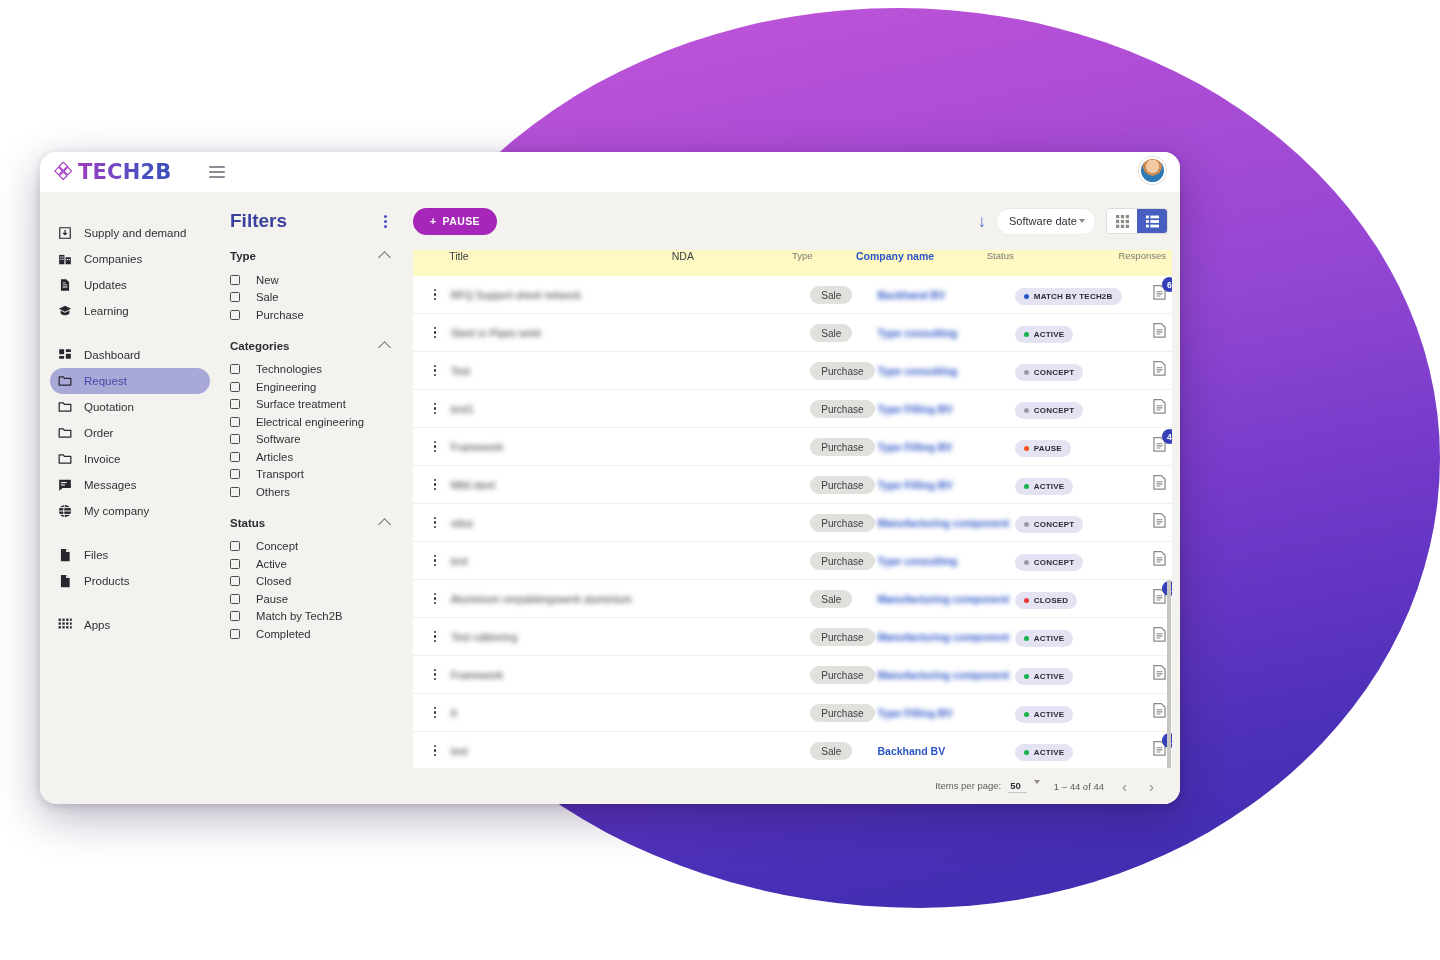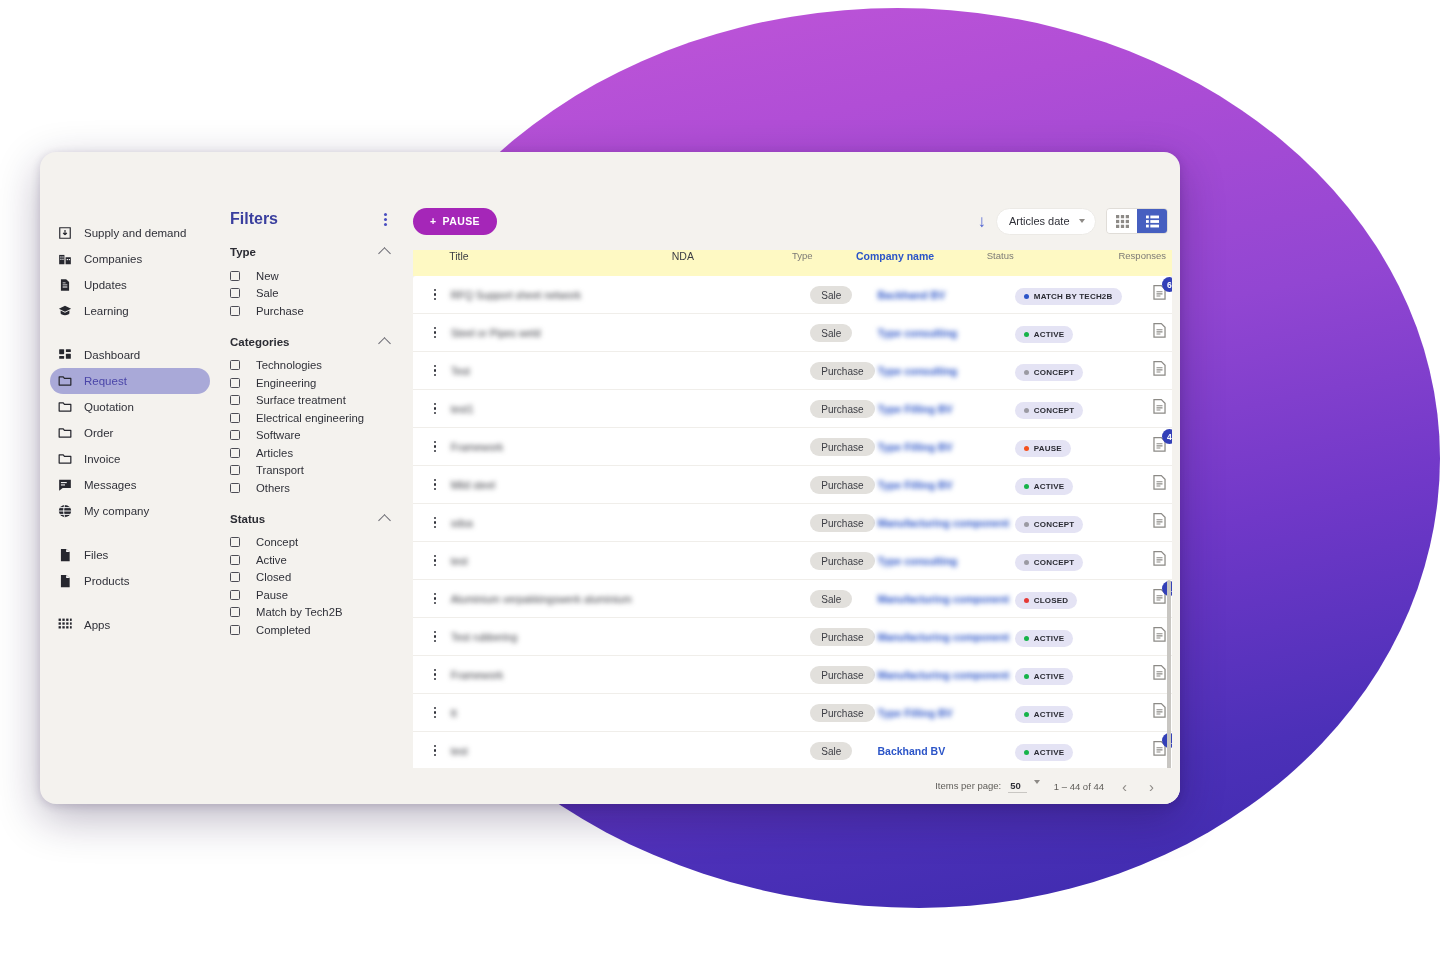--- a/index.html
+++ b/index.html
@@ -69,21 +69,21 @@
   }
   .nav-item.active { background: #a9a9d8; }
   .nav-item.active .nav-label { color: #4a45a8; }
   .nav-gap { height: 18px; }
   .nav-icon { width: 14px; height: 14px; flex: none; display: flex; align-items: center; justify-content: center; color: #26272e; }
   .nav-icon svg { width: 14px; height: 14px; fill: currentColor; }
 
   
   .filters { width: 185px; flex: none; padding: 18px 14px 0 10px; }
   .filters-head { display: flex; align-items: center; justify-content: space-between; margin-bottom: 18px; }
-  .filters-title { font-size: 16px; font-weight: 700; color: #3a3f9e; }
+  .filters-title { font-size: 19px; font-weight: 700; color: #3a3f9e; }
   .kebab { display: flex; flex-direction: column; gap: 2px; cursor: pointer; padding: 2px 4px; }
   .kebab i { width: 3px; height: 3px; border-radius: 50%; background: #4a4fc0; display: block; }
   .fgroup { margin-bottom: 16px; }
   .fgroup-head { display: flex; align-items: center; justify-content: space-between; margin-bottom: 9px; cursor: pointer; }
   .fgroup-title { font-size: 11.5px; font-weight: 700; color: #2b2c33; }
   .chev { width: 9px; height: 9px; border-left: 1.4px solid #6a6a72; border-top: 1.4px solid #6a6a72; transform: rotate(45deg); margin-right: 2px; margin-top: 3px; }
   .fopt { display: flex; align-items: center; gap: 16px; height: 17.5px; cursor: pointer; }
   .cbox { width: 10px; height: 10px; border: 1.3px solid #4c4c55; border-radius: 1.5px; flex: none; }
   .fopt-label { font-size: 11.3px; color: #2f3038; }
 
@@ -165,20 +165,41 @@
 </style>
 </head>
 <body>
 
 <div id="stage">
 
   <div class="blob"></div>
 
   <div class="window">
 
+    <div class="topbar">
+      <div class="logo-wrap">
+        <span class="logo-mark">
+          <svg viewBox="0 0 24 24" aria-hidden="true">
+            <g fill="none" stroke="#a63fc4" stroke-width="1.4">
+              <rect x="7.5" y="1.6" width="7.2" height="7.2" transform="rotate(45 11.1 5.2)"></rect>
+              <rect x="2.4" y="7.6" width="6.4" height="6.4" transform="rotate(45 5.6 10.8)"></rect>
+              <rect x="13.4" y="7.6" width="6.4" height="6.4" transform="rotate(45 16.6 10.8)"></rect>
+              <rect x="7.9" y="13.2" width="6.4" height="6.4" transform="rotate(45 11.1 16.4)"></rect>
+            </g>
+          </svg>
+        </span>
+        <span class="logo-text">TECH2B</span>
+      </div>
+      <div class="hamburger">
+        <span></span>
+          <span></span>
+          <span></span>
+      </div>
+      <div class="avatar"></div>
+    </div>
 
     <div class="body-row">
 
       <nav class="nav">
         <div id="nav-groups">
             <div class="nav-item">
               <span class="nav-icon">
                 <svg viewBox="0 0 24 24">
                   <path d="M3 3h18v18H3z" fill="none" stroke="currentColor" stroke-width="2"></path>
                   <path d="M12 7v8m0 0l-3.2-3.2M12 15l3.2-3.2" stroke="currentColor" stroke-width="2" fill="none"></path>
@@ -428,21 +449,21 @@
       <section class="content">
 
         <div class="toolbar">
           <button class="create-btn">
             <span>+</span>
             <span>PAUSE</span>
           </button>
           <div class="spacer"></div>
           <span class="sort-arrow">↓</span>
           <div class="sort-select">
-            <span>Articles date</span>
+            <span>Software date</span>
             <span class="caret"></span>
           </div>
           <div class="viewtoggle">
             <div class="vt">
               <svg width="13" height="13" viewBox="0 0 12 12" aria-hidden="true">
                 <g fill="#8d8a86">
                   <rect x="0" y="0" width="3" height="3"></rect>
                     <rect x="4.5" y="0" width="3" height="3"></rect>
                     <rect x="9" y="0" width="3" height="3"></rect>
                   <rect x="0" y="4.5" width="3" height="3"></rect>

